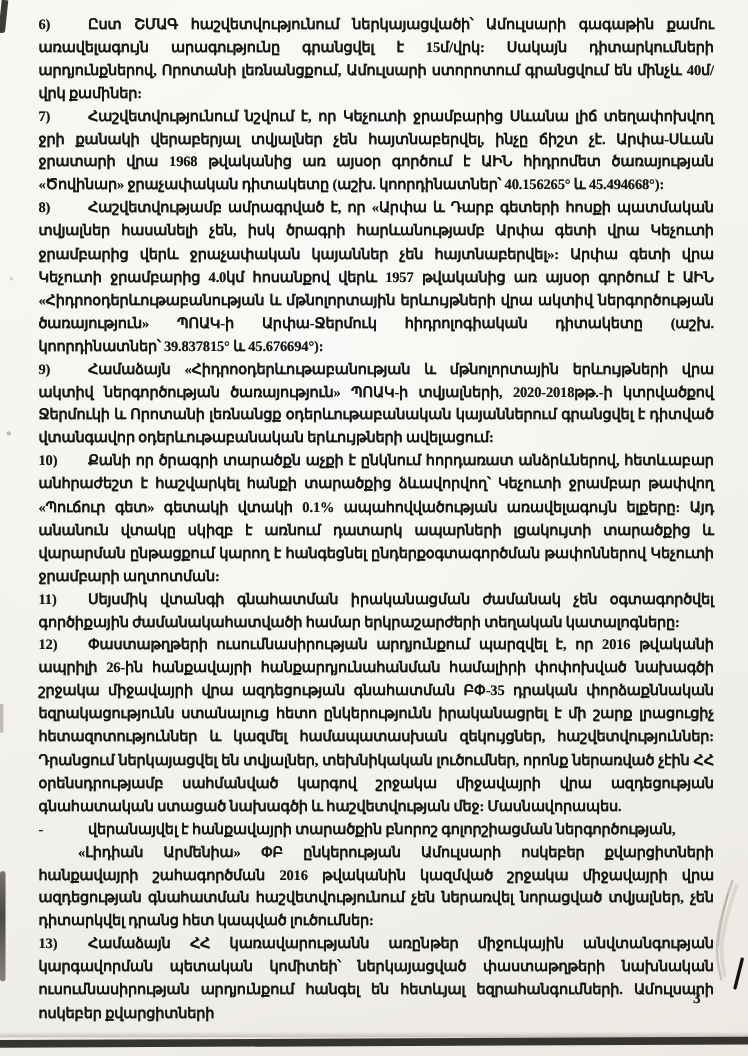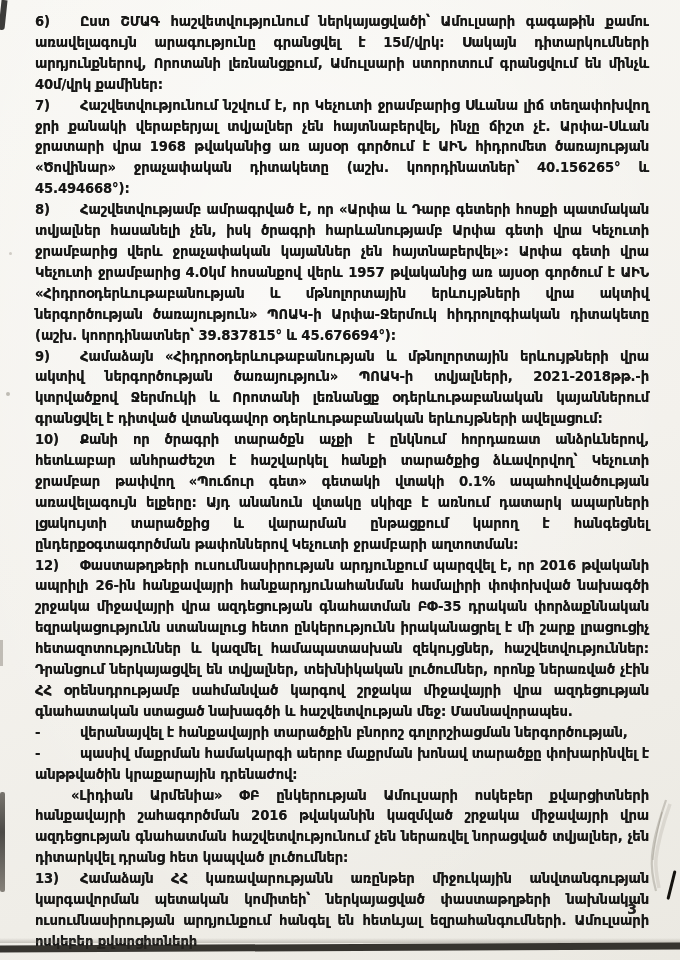--- a/index.html
+++ b/index.html
@@ -6,20 +6,21 @@
   body{
     width:680px;height:960px;
     background:#dddbd5;
     font-family:"DejaVu Sans","Liberation Sans",sans-serif;
   }
   .sheet{
     position:relative;width:680px;height:960px;overflow:hidden;
     background:
       radial-gradient(ellipse at 45% 35%, rgba(255,255,255,.55), rgba(255,255,255,0) 70%),
       linear-gradient(160deg,#f8f7f3 0%,#f3f1ec 55%,#ebe9e2 100%);
+    font-family: Liberation Serif, serif;
   }
   .content{
     position:absolute;left:35px;right:31px;top:12px;
     color:#171716;
     font-size:13.2px;font-weight:700;
     line-height:20.9px;
     text-align:justify;
     letter-spacing:-0.15px;
     text-shadow:0 0 .5px rgba(25,25,25,.65);
   }
@@ -50,31 +51,31 @@
 <div class="sheet">
 
   <main class="content">
 
     <p class="para"><span class="num">6)</span><span>Ըստ ՇՄԱԳ հաշվետվությունում ներկայացվածի՝ Ամուլսարի գագաթին քամու առավելագույն արագությունը գրանցվել է 15մ/վրկ: Սակայն դիտարկումների արդյունքներով, Որոտանի լեռնանցքում, Ամուլսարի ստորոտում գրանցվում են մինչև 40մ/վրկ քամիներ:</span></p>
 
     <p class="para"><span class="num">7)</span><span>Հաշվետվությունում նշվում է, որ Կեչուտի ջրամբարից Սևանա լիճ տեղափոխվող ջրի քանակի վերաբերյալ տվյալներ չեն հայտնաբերվել, ինչը ճիշտ չէ. Արփա-Սևան ջրատարի վրա 1968 թվականից առ այսօր գործում է ԱԻՆ հիդրոմետ ծառայության «Ծովինար» ջրաչափական դիտակետը (աշխ. կոորդինատներ՝ 40.156265° և 45.494668°):</span></p>
 
     <p class="para"><span class="num">8)</span><span>Հաշվետվությամբ ամրագրված է, որ «Արփա և Դարբ գետերի հոսքի պատմական տվյալներ հասանելի չեն, իսկ ծրագրի հարևանությամբ Արփա գետի վրա Կեչուտի ջրամբարից վերև ջրաչափական կայաններ չեն հայտնաբերվել»: Արփա գետի վրա Կեչուտի ջրամբարից 4.0կմ հոսանքով վերև 1957 թվականից առ այսօր գործում է ԱԻՆ «Հիդրոօդերևութաբանության և մթնոլորտային երևույթների վրա ակտիվ ներգործության ծառայություն» ՊՈԱԿ-ի Արփա-Ջերմուկ հիդրոլոգիական դիտակետը (աշխ. կոորդինատներ՝ 39.837815° և 45.676694°):</span></p>
 
-    <p class="para"><span class="num">9)</span><span>Համաձայն «Հիդրոօդերևութաբանության և մթնոլորտային երևույթների վրա ակտիվ ներգործության ծառայություն» ՊՈԱԿ-ի տվյալների, 2021-2018թթ.-ի կտրվածքով Ջերմուկի և Որոտանի լեռնանցք օդերևութաբանական կայաններում գրանցվել է դիտված վտանգավոր օդերևութաբանական երևույթների ավելացում:</span></p>
+    <p class="para"><span class="num">9)</span><span>Համաձայն «Հիդրոօդերևութաբանության և մթնոլորտային երևույթների վրա ակտիվ ներգործության ծառայություն» ՊՈԱԿ-ի տվյալների, 2020-2018թթ.-ի կտրվածքով Ջերմուկի և Որոտանի լեռնանցք օդերևութաբանական կայաններում գրանցվել է դիտված վտանգավոր օդերևութաբանական երևույթների ավելացում:</span></p>
 
     <p class="para"><span class="num">10)</span><span>Քանի որ ծրագրի տարածքն աչքի է ընկնում հորդառատ անձրևներով, հետևաբար անհրաժեշտ է հաշվարկել հանքի տարածքից ձևավորվող՝ Կեչուտի ջրամբար թափվող «Պուճուր գետ» գետակի վտակի 0.1% ապահովվածության առավելագույն ելքերը: Այդ անանուն վտակը սկիզբ է առնում դատարկ ապարների լցակույտի տարածքից և վարարման ընթացքում կարող է հանգեցնել ընդերքօգտագործման թափոններով Կեչուտի ջրամբարի աղտոտման:</span></p>
 
+    <p class="para"><span class="num">11)</span><span>Սեյսմիկ վտանգի գնահատման իրականացման ժամանակ չեն օգտագործվել գործիքային ժամանակահատվածի համար երկրաշարժերի տեղական կատալոգները:</span></p>
 
     <p class="para"><span class="num">12)</span><span>Փաստաթղթերի ուսումնասիրության արդյունքում պարզվել է, որ 2016 թվականի ապրիլի 26-ին հանքավայրի հանքարդյունահանման համալիրի փոփոխված նախագծի շրջակա միջավայրի վրա ազդեցության գնահատման ԲՓ-35 դրական փորձաքննական եզրակացությունն ստանալուց հետո ընկերությունն իրականացրել է մի շարք լրացուցիչ հետազոտություններ և կազմել համապատասխան զեկույցներ, հաշվետվություններ: Դրանցում ներկայացվել են տվյալներ, տեխնիկական լուծումներ, որոնք ներառված չէին ՀՀ օրենսդրությամբ սահմանված կարգով շրջակա միջավայրի վրա ազդեցության գնահատական ստացած նախագծի և հաշվետվության մեջ: Մասնավորապես.</span></p>
 
     <p class="para bullet"><span class="num">-</span><span>վերանայվել է հանքավայրի տարածքին բնորոշ գոլորշիացման ներգործության,</span></p>
 
 
-    <p class="para bullet"><span class="num">-</span><span>պասիվ մաքրման համակարգի աերոբ մաքրման խոնավ տարածքը փոխարինվել է անթթվածին կրաքարային դրենաժով:</span></p>
 
     <p class="para indent">«Լիդիան Արմենիա» ՓԲ ընկերության Ամուլսարի ոսկեբեր քվարցիտների հանքավայրի շահագործման 2016 թվականին կազմված շրջակա միջավայրի վրա ազդեցության գնահատման հաշվետվությունում չեն ներառվել նորացված տվյալներ, չեն դիտարկվել դրանց հետ կապված լուծումներ:</p>
 
     <p class="para"><span class="num">13)</span><span>Համաձայն ՀՀ կառավարությանն առընթեր միջուկային անվտանգության կարգավորման պետական կոմիտեի՝ ներկայացված փաստաթղթերի նախնական ուսումնասիրության արդյունքում հանգել են հետևյալ եզրահանգումների. Ամուլսարի ոսկեբեր քվարցիտների</span></p>
 
   </main>
 
   <div class="pagenum">3</div>
 
   <div class="art art-topleft"></div>

